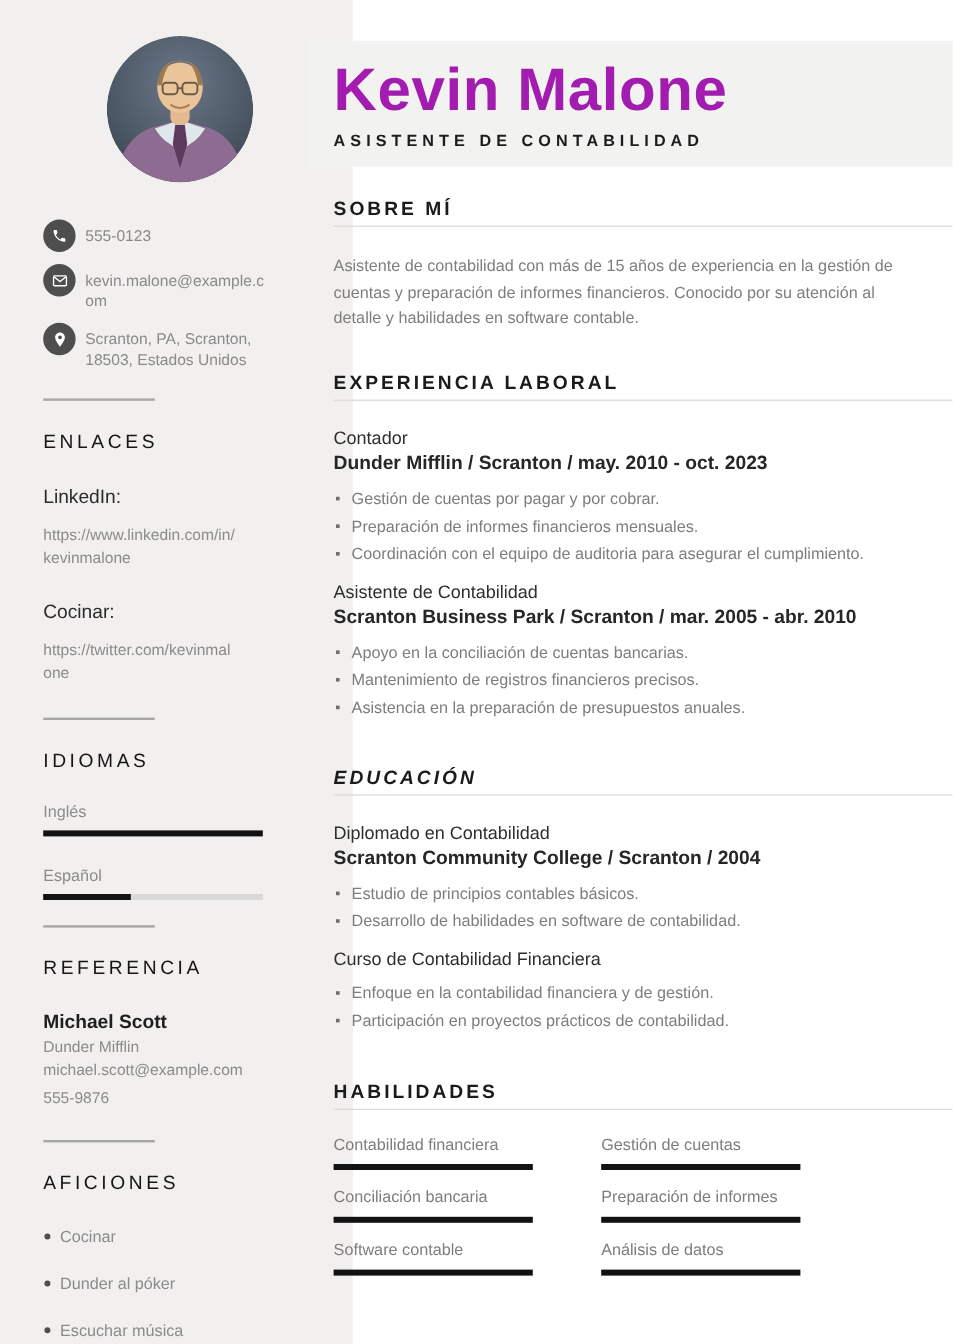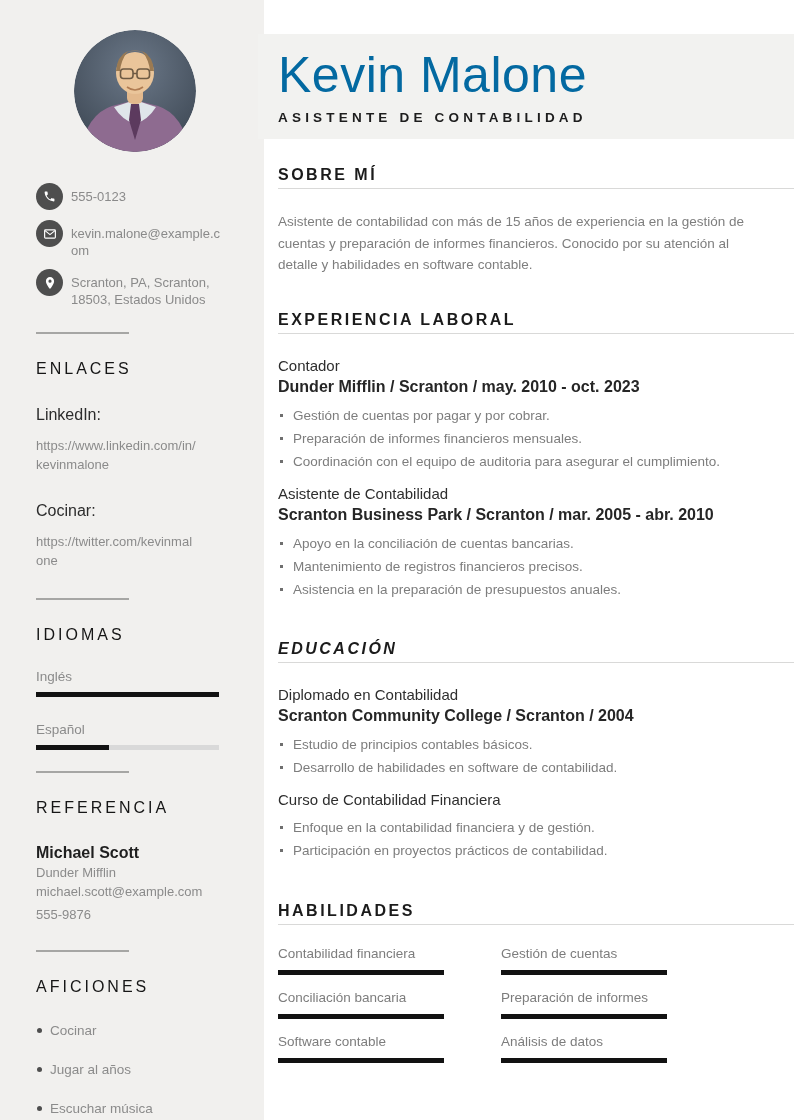--- a/index.html
+++ b/index.html
@@ -5,21 +5,21 @@
   * { margin:0; padding:0; box-sizing:border-box; }
   html,body { background:#ffffff; }
   .page {
     position:relative; width:794px; height:1120px; overflow:hidden;
     background:#ffffff; font-family:"Liberation Sans", sans-serif;
     color:#1a1a1a;
   }
 
   
   .sidebar {
-    position:absolute; left:0; top:0; width:264px; height:1120px;
+    position:absolute; left:0; top:0; width:294px; height:1120px;
     background:#f1f0ee; padding:0 30px 0 36px;
   }
   .avatar-wrap { width:122px; height:122px; margin:30px auto 0; border-radius:50%; overflow:hidden; }
   .contact { list-style:none; margin-top:31px; }
   .contact li { display:flex; align-items:flex-start; margin-bottom:10px; }
   .cicon {
     width:27px; height:27px; border-radius:50%; background:#4e4e4e;
     display:flex; align-items:center; justify-content:center; flex:0 0 27px; margin-right:8px;
   }
   .contact .ctext {
@@ -50,21 +50,21 @@
   .hobbies li::before {
     content:""; position:absolute; left:1px; top:6px; width:5px; height:5px;
     border-radius:50%; background:#4e4e4e;
   }
 
   
   .band {
     position:absolute; left:258px; right:0; top:34px; height:105px;
     background:#f2f2f0; padding:15px 0 0 20px;
   }
-  .name { font-size:50px; line-height:52px; font-weight:400; color:#0369a1; letter-spacing:0.5px; }
+  .name { font-size:50px; line-height:52px; font-weight:700; color:#a21caf; letter-spacing:0.5px; }
   .job-title { font-size:13.5px; font-weight:700; letter-spacing:4.2px; color:#1d1d1d; margin-top:9px; }
 
   
   .content { position:absolute; left:258px; right:0; top:139px; bottom:0; padding-left:20px; }
   .main-h {
     font-size:16px; font-weight:700; letter-spacing:2.5px; color:#1b1b1b;
     line-height:19px; padding-bottom:4px; border-bottom:1.5px solid #d9d9d8;
   }
   .sec-about .main-h { margin-top:26px; }
   .about-text { margin-top:22px; font-size:13.5px; line-height:21.5px; color:#7e7e7e; max-width:492px; }
@@ -191,21 +191,21 @@
     <div class="ref-name">Michael Scott</div>
     <div class="ref-line">Dunder Mifflin</div>
     <div class="ref-line">michael.scott@example.com</div>
     <div class="ref-line phone">555-9876</div>
 
     <hr class="sep" style="margin-top:26px">
 
     <h2 class="side-h">AFICIONES</h2>
     <ul class="hobbies">
       <li>Cocinar</li>
-      <li>Jugar al años</li>
+      <li>Dunder al póker</li>
       <li>Escuchar música</li>
     </ul>
   </aside>
 
   <header class="band">
     <h1 class="name">Kevin Malone</h1>
     <div class="job-title">ASISTENTE DE CONTABILIDAD</div>
   </header>
 
   <main class="content">

